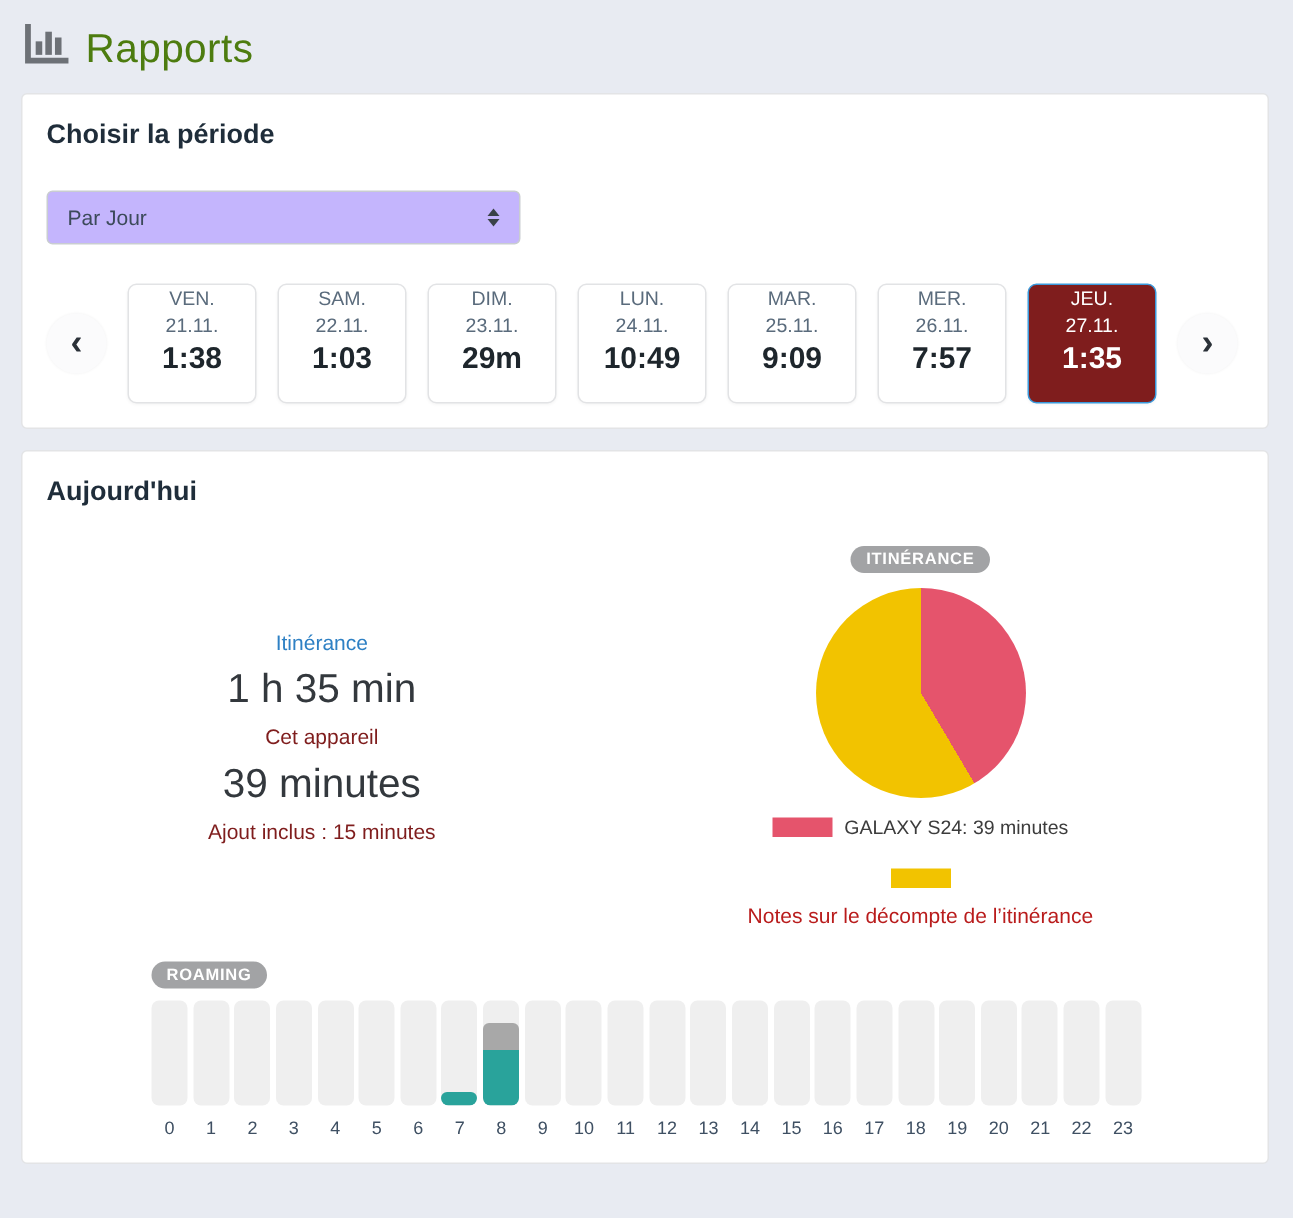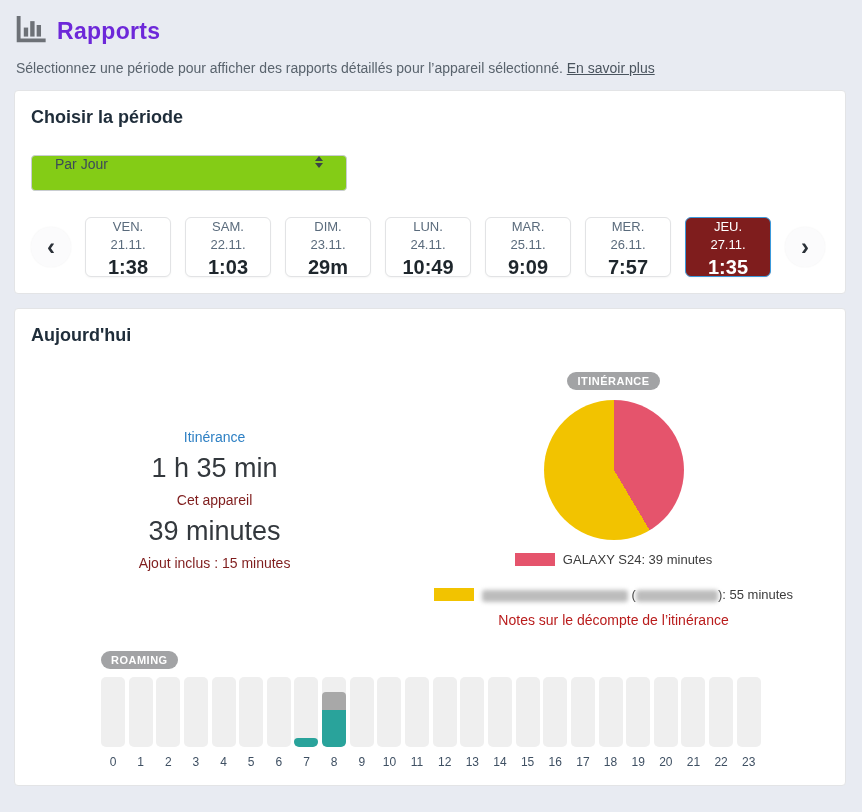--- a/index.html
+++ b/index.html
@@ -5,55 +5,55 @@
   * { box-sizing: border-box; margin: 0; padding: 0; }
   html, body { width: 862px; height: 812px; overflow: hidden; }
   body {
     font-family: "Liberation Sans", "DejaVu Sans", sans-serif;
     background: #e8ebf2;
     color: #212b36;
   }
   
   .header { padding: 16px 16px 0 16px; }
   .title-row { display: flex; align-items: center; gap: 10px; }
-  .title-row h1 { font-size: 23px; font-weight: bold; color: #6d28d9; letter-spacing: .3px; }
+  .title-row h1 { font-size: 27px; font-weight: normal; color: #4d7c0f; letter-spacing: .3px; }
   .subtitle { margin-top: 13px; font-size: 14px; color: #59636d; }
   .subtitle a { color: #4a545e; text-decoration: underline; cursor: pointer; }
   
   .card {
     background: #fff;
     border: 1px solid #e3e4e6;
     border-radius: 4px;
     margin: 14px 16px 0 14px;
     padding: 16px;
   }
   .card h2 { font-size: 18px; font-weight: bold; color: #1f2d3a; }
   
   .select-box {
     margin-top: 27px;
     width: 316px; height: 36px;
     border: 1px solid #c9cdd1; border-radius: 4px;
-    display: flex; align-items: flex-start; justify-content: space-between;
-    padding: 0 23px; cursor: pointer; background: #84cc16;
+    display: flex; align-items: center; justify-content: space-between;
+    padding: 0 13px; cursor: pointer; background: #c4b5fd;
     font-size: 14px; color: #3c4a5a;
   }
   .sort-icon { display: flex; flex-direction: column; gap: 2px; }
   .sort-icon .tri-up   { width: 0; height: 0; border-left: 4px solid transparent; border-right: 4px solid transparent; border-bottom: 5px solid #3a4248; }
   .sort-icon .tri-down { width: 0; height: 0; border-left: 4px solid transparent; border-right: 4px solid transparent; border-top: 5px solid #3a4248; }
   .carousel { margin-top: 26px; display: flex; align-items: center; gap: 14px; }
   .nav-btn {
     width: 40px; height: 40px; border-radius: 50%;
     background: #fbfbfc; border: none; cursor: pointer; flex: 0 0 auto;
     display: flex; align-items: center; justify-content: center;
     font-size: 24px; font-weight: bold; color: #2b3138; line-height: 1;
     box-shadow: 0 0 2px rgba(0,0,0,.06);
   }
   .days { display: flex; gap: 14px; }
   .day-card {
-    width: 86px; height: 60px;
+    width: 86px; height: 80px;
     background: #fff; border: 1px solid #e2e3e5; border-radius: 6px;
     box-shadow: 0 1px 2px rgba(0,0,0,.04);
     display: flex; flex-direction: column; align-items: center; justify-content: flex-start;
     cursor: pointer;
   }
   .day-card .dname, .day-card .ddate { font-size: 13px; color: #5a6b7c; line-height: 1.4; }
   .day-card .dtime { font-size: 20px; font-weight: bold; color: #1e262c; margin-top: 2px; }
   .day-card.selected { background: #7f1d1d; border-color: #3a99db; }
   .day-card.selected .dname, .day-card.selected .ddate, .day-card.selected .dtime { color: #fff; }
   
@@ -97,24 +97,20 @@
     <span>
       <svg width="31" height="27" viewBox="0 0 24 21">
         <path d="M2 0 V19 H23" stroke="#6d7177" stroke-width="3" fill="none"></path>
         <rect x="6" y="9" width="3.4" height="7" fill="#6d7177"></rect>
         <rect x="11" y="4" width="3.4" height="12" fill="#6d7177"></rect>
         <rect x="16" y="7" width="3.4" height="9" fill="#6d7177"></rect>
       </svg>
     </span>
     <h1>Rapports</h1>
   </div>
-  <div class="subtitle">
-    <span>Sélectionnez une période pour afficher des rapports détaillés pour l’appareil sélectionné.</span>
-    <a href="#">En savoir plus</a>
-  </div>
 </div>
 
 <div class="card">
   <h2>Choisir la période</h2>
 
   <div class="select-box">
     <span>Par Jour</span>
     <span class="sort-icon">
       <span class="tri-up"></span>
         <span class="tri-down"></span>
@@ -183,21 +179,20 @@
     <div class="pie-block">
       <span class="badge">ITINÉRANCE</span>
       <div class="pie" id="pie" style="background: conic-gradient(rgb(229, 84, 108) 0deg, rgb(229, 84, 108) 149.4deg, rgb(242, 195, 0) 149.4deg, rgb(242, 195, 0) 360deg);"></div>
       <div class="legend" id="legend">
           <div class="legend-row">
             <span class="legend-swatch" style="background: rgb(229, 84, 108);"></span>
             <span>GALAXY S24: 39 minutes</span>
           </div>
           <div class="legend-row">
             <span class="legend-swatch" style="background: rgb(242, 195, 0);"></span>
-            <span><span class="redacted" style="width: 146px;"></span> (<span class="redacted" style="width: 82px;"></span>): 55 minutes</span>
           </div>
         </div>
       <a class="notes-link" href="#">Notes sur le décompte de l’itinérance</a>
     </div>
   </div>
 
   <div class="roaming-block">
     <span class="badge">ROAMING</span>
     <div class="bars" id="bars">
         <div class="bar-col">

